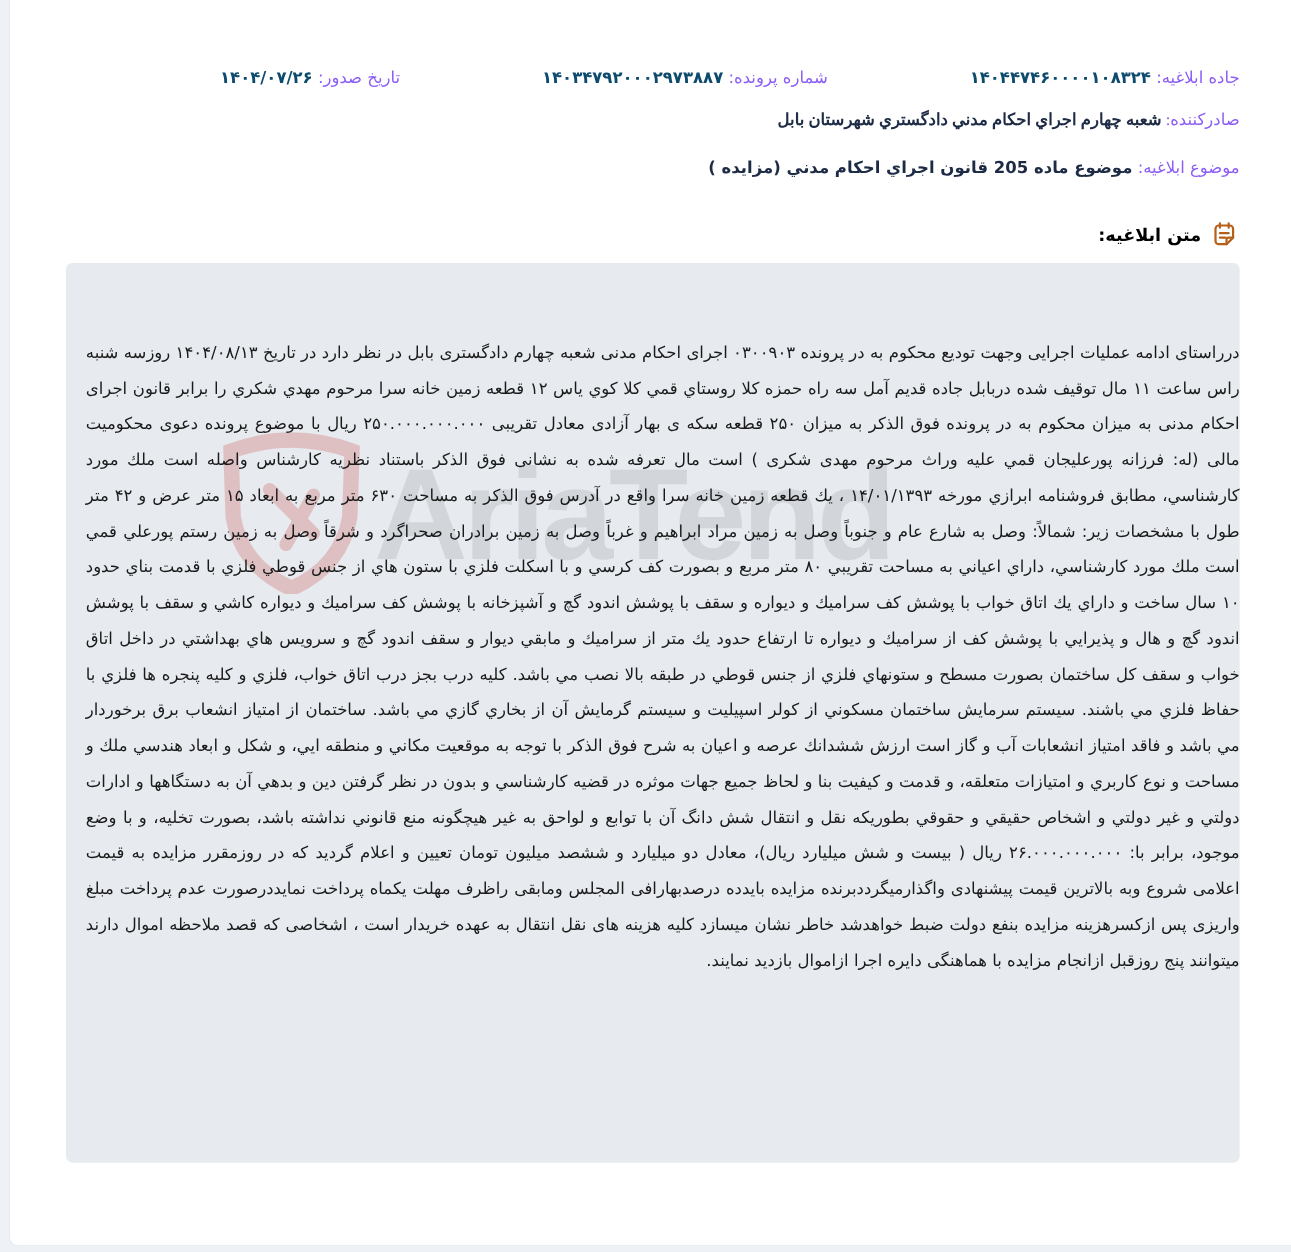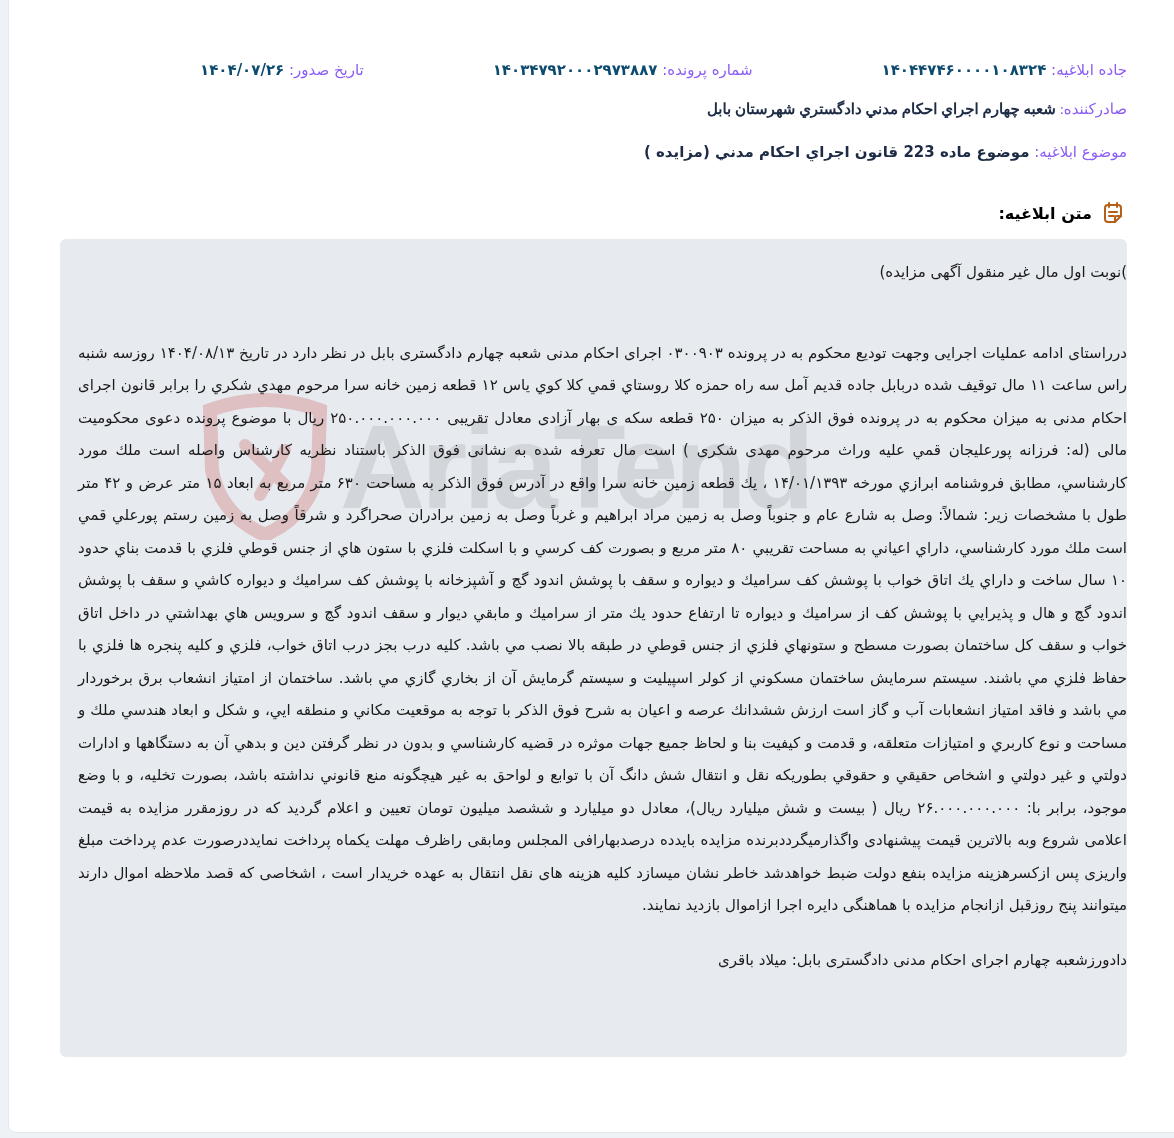--- a/index.html
+++ b/index.html
@@ -117,21 +117,21 @@
   </div>
 </div>
 
 <div class="line" style="top:100px;font-family:Liberation Serif, serif;">
   <span class="meta-label">صادرکننده:</span>
   <span class="meta-value">شعبه چهارم اجراي احكام مدني دادگستري شهرستان بابل</span>
 </div>
 
 <div class="line" style="top:143px;">
   <span class="meta-label">موضوع ابلاغیه:</span>
-  <span class="meta-value">موضوع ماده 223 قانون اجراي احكام مدني (مزايده )</span>
+  <span class="meta-value">موضوع ماده 205 قانون اجراي احكام مدني (مزايده )</span>
 </div>
 
 <div class="section-head">
   <span>
     <svg width="26" height="26" viewBox="0 0 26 26" fill="none" stroke="#b5601a" stroke-width="2" stroke-linecap="round" stroke-linejoin="round">
       <path d="M5 8 a3 3 0 0 1 3-3 h10 a3 3 0 0 1 3 3 v8 l-6 6 h-7 a3 3 0 0 1-3-3 z"></path>
       <path d="M9 3 v4 M17 3 v4"></path>
       <path d="M9 12 h8 M9 16 h5"></path>
       <path d="M21 16 h-4 a2 2 0 0 0-2 2 v4"></path>
     </svg>
@@ -143,16 +143,14 @@
 
 <div class="watermark">
   <svg width="620" height="150" viewBox="0 0 620 150">
     <path d="M20 20 Q75 0 130 20 L128 80 Q120 125 75 145 Q30 125 22 80 Z" fill="none" stroke="#c0292b" stroke-opacity="0.22" stroke-width="14"></path>
     <path d="M55 55 L95 95 M95 60 L70 105" stroke="#c0292b" stroke-opacity="0.22" stroke-width="12" stroke-linecap="round"></path>
     <text x="150" y="118" font-family="Liberation Sans, sans-serif" font-weight="bold" font-size="118" fill="#8a8f96" fill-opacity="0.22" letter-spacing="-4">AriaTenderneT</text>
   </svg>
 </div>
 
 <div class="content">
-  <p class="heading">)نوبت اول مال غیر منقول  آگهی مزایده)</p>
   <p class="body">درراستای ادامه عملیات اجرایی وجهت توديع محكوم به در پرونده ۰۳۰۰۹۰۳ اجرای احکام مدنی شعبه چهارم دادگستری بابل در نظر دارد در تاریخ ۱۴۰۴/۰۸/۱۳ روزسه شنبه راس ساعت ۱۱ مال توقیف شده دربابل جاده قديم آمل سه راه حمزه كلا روستاي قمي كلا  كوي ياس ۱۲  قطعه زمين خانه سرا مرحوم مهدي شكري را برابر قانون اجرای احکام مدنی به میزان محکوم به در پرونده فوق الذکر به میزان ۲۵۰ قطعه سكه ی بهار آزادی  معادل تقریبی ۲۵۰.۰۰۰.۰۰۰.۰۰۰ ریال با موضوع پرونده دعوی محکومیت مالی (له: فرزانه پورعليجان قمي علیه وراث مرحوم مهدی شکری ) است مال تعرفه شده به نشانی فوق الذکر باستناد نظریه کارشناس واصله است  ملك مورد كارشناسي، مطابق فروشنامه ابرازي مورخه ۱۴/۰۱/۱۳۹۳ ، يك قطعه زمين خانه سرا واقع در آدرس فوق الذكر به مساحت ۶۳۰ متر مربع به ابعاد ۱۵ متر عرض و ۴۲ متر طول با مشخصات زير: شمالاً: وصل به شارع عام و جنوباً وصل به زمين مراد ابراهيم و غرباً وصل به زمين برادران صحراگرد و شرقاً وصل به زمين رستم پورعلي قمي است ملك مورد كارشناسي، داراي اعياني به مساحت تقريبي ۸۰ متر مربع و بصورت كف كرسي و با اسكلت فلزي با ستون هاي از جنس قوطي فلزي با قدمت بناي حدود ۱۰ سال ساخت و داراي يك اتاق خواب با پوشش كف سراميك  و ديواره و سقف  با پوشش اندود گچ و آشپزخانه با پوشش كف سراميك و ديواره كاشي و سقف با پوشش اندود گچ و هال و پذيرايي با پوشش كف از سراميك و ديواره تا ارتفاع حدود يك متر از سراميك و مابقي ديوار و سقف اندود گچ و سرويس هاي بهداشتي در داخل اتاق خواب و سقف كل ساختمان بصورت مسطح و ستونهاي فلزي از جنس قوطي در طبقه بالا نصب مي باشد. كليه درب بجز درب اتاق خواب، فلزي و كليه پنجره ها فلزي با حفاظ فلزي مي باشند. سيستم سرمايش ساختمان مسكوني از كولر اسپيليت و سيستم گرمايش آن از بخاري گازي مي باشد. ساختمان از امتياز انشعاب برق برخوردار مي باشد و فاقد امتياز انشعابات آب و گاز است  ارزش ششدانك عرصه و اعيان به شرح فوق الذكر با توجه به موقعيت مكاني و منطقه ايي، و شكل و ابعاد هندسي ملك و مساحت و نوع كاربري و امتيازات متعلقه، و قدمت و كيفيت بنا و لحاظ جميع جهات موثره در قضيه كارشناسي و بدون در نظر گرفتن دين و بدهي آن به دستگاهها و ادارات دولتي و غير دولتي و اشخاص حقيقي و حقوقي بطوريكه نقل و انتقال شش دانگ آن با توابع و لواحق به غير هيچگونه منع قانوني نداشته باشد، بصورت تخليه، و با وضع موجود، برابر با:  ۲۶.۰۰۰.۰۰۰.۰۰۰ ريال ( بيست و شش ميليارد ريال)، معادل دو ميليارد و ششصد ميليون تومان تعيين و اعلام گرديد كه در روزمقرر مزايده به قیمت اعلامی  شروع وبه بالاترین قیمت پیشنهادی واگذارمیگرددبرنده مزایده بایدده درصدبهارافی المجلس ومابقی راظرف مهلت یکماه پرداخت نمایددرصورت عدم پرداخت مبلغ واریزی پس ازکسرهزینه مزایده بنفع دولت ضبط خواهدشد خاطر نشان میسازد  کلیه هزینه های نقل انتقال به عهده خریدار است ، اشخاصی که قصد ملاحظه اموال دارند میتوانند پنج روزقبل ازانجام مزایده با هماهنگی دایره  اجرا ازاموال بازدید نمایند.</p>
-  <p class="signature">دادورزشعبه چهارم  اجرای احکام مدنی دادگستری بابل: میلاد باقری</p>
 </div>
 
 </body></html>

